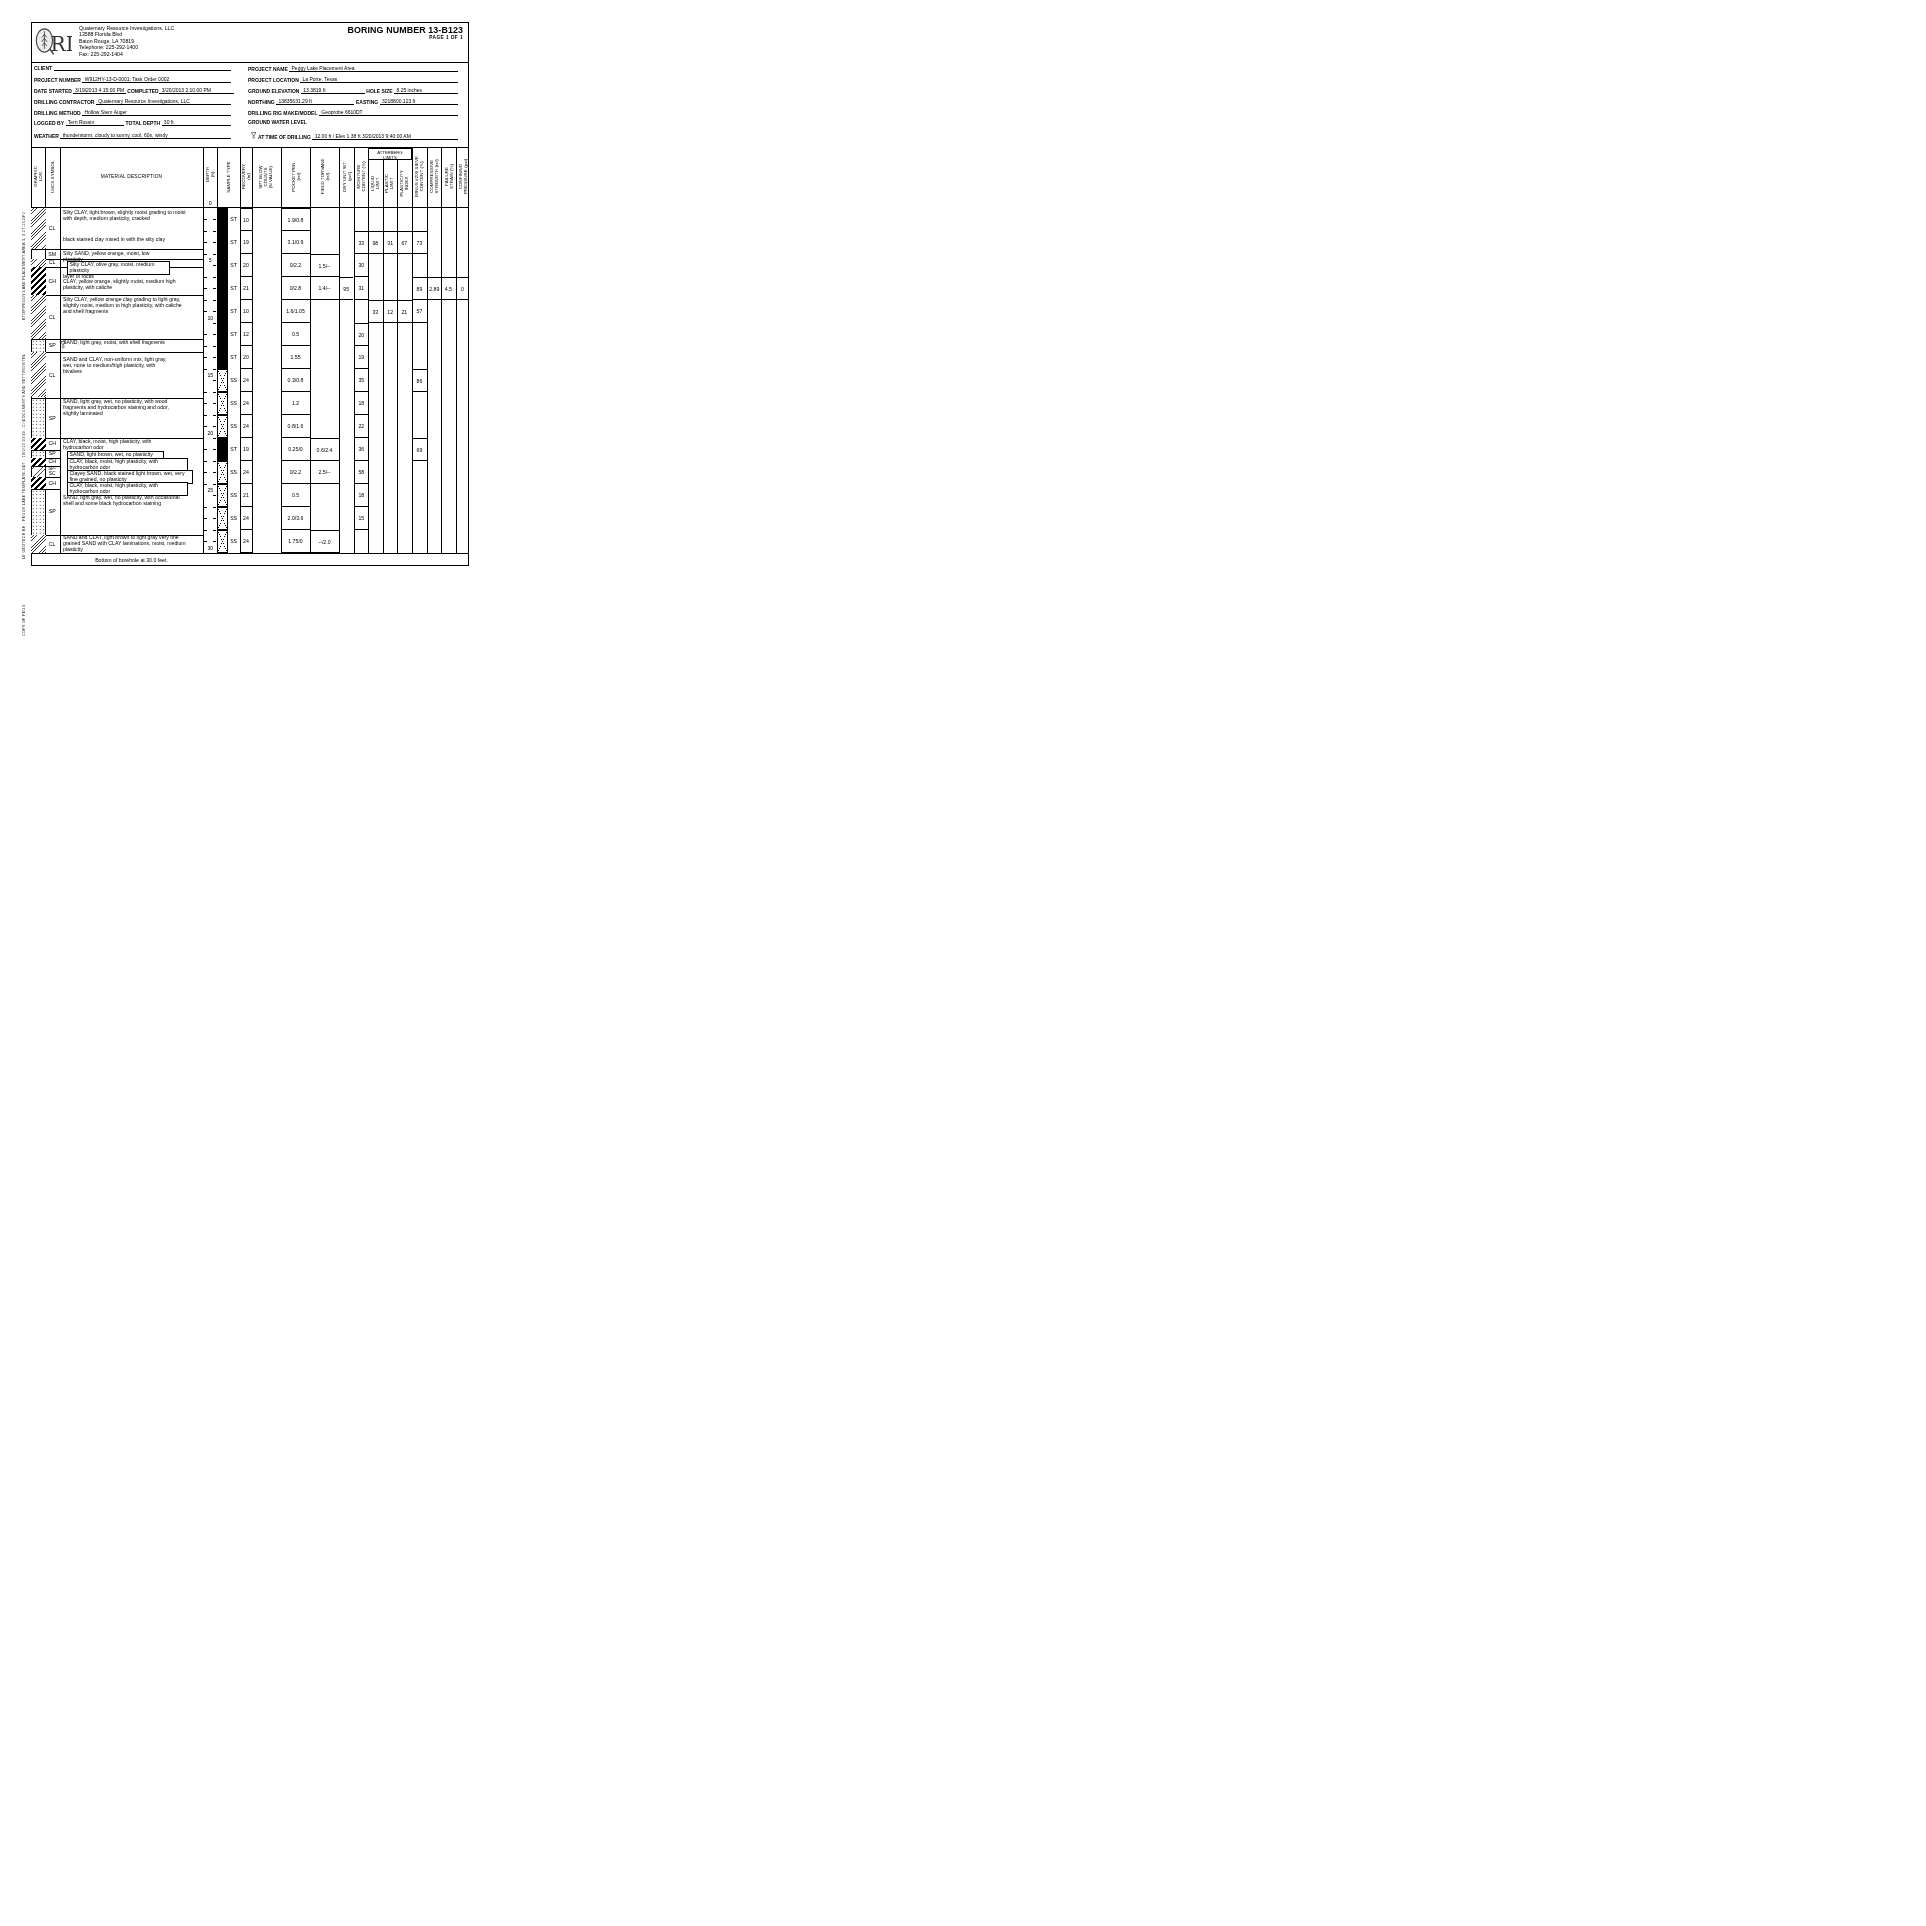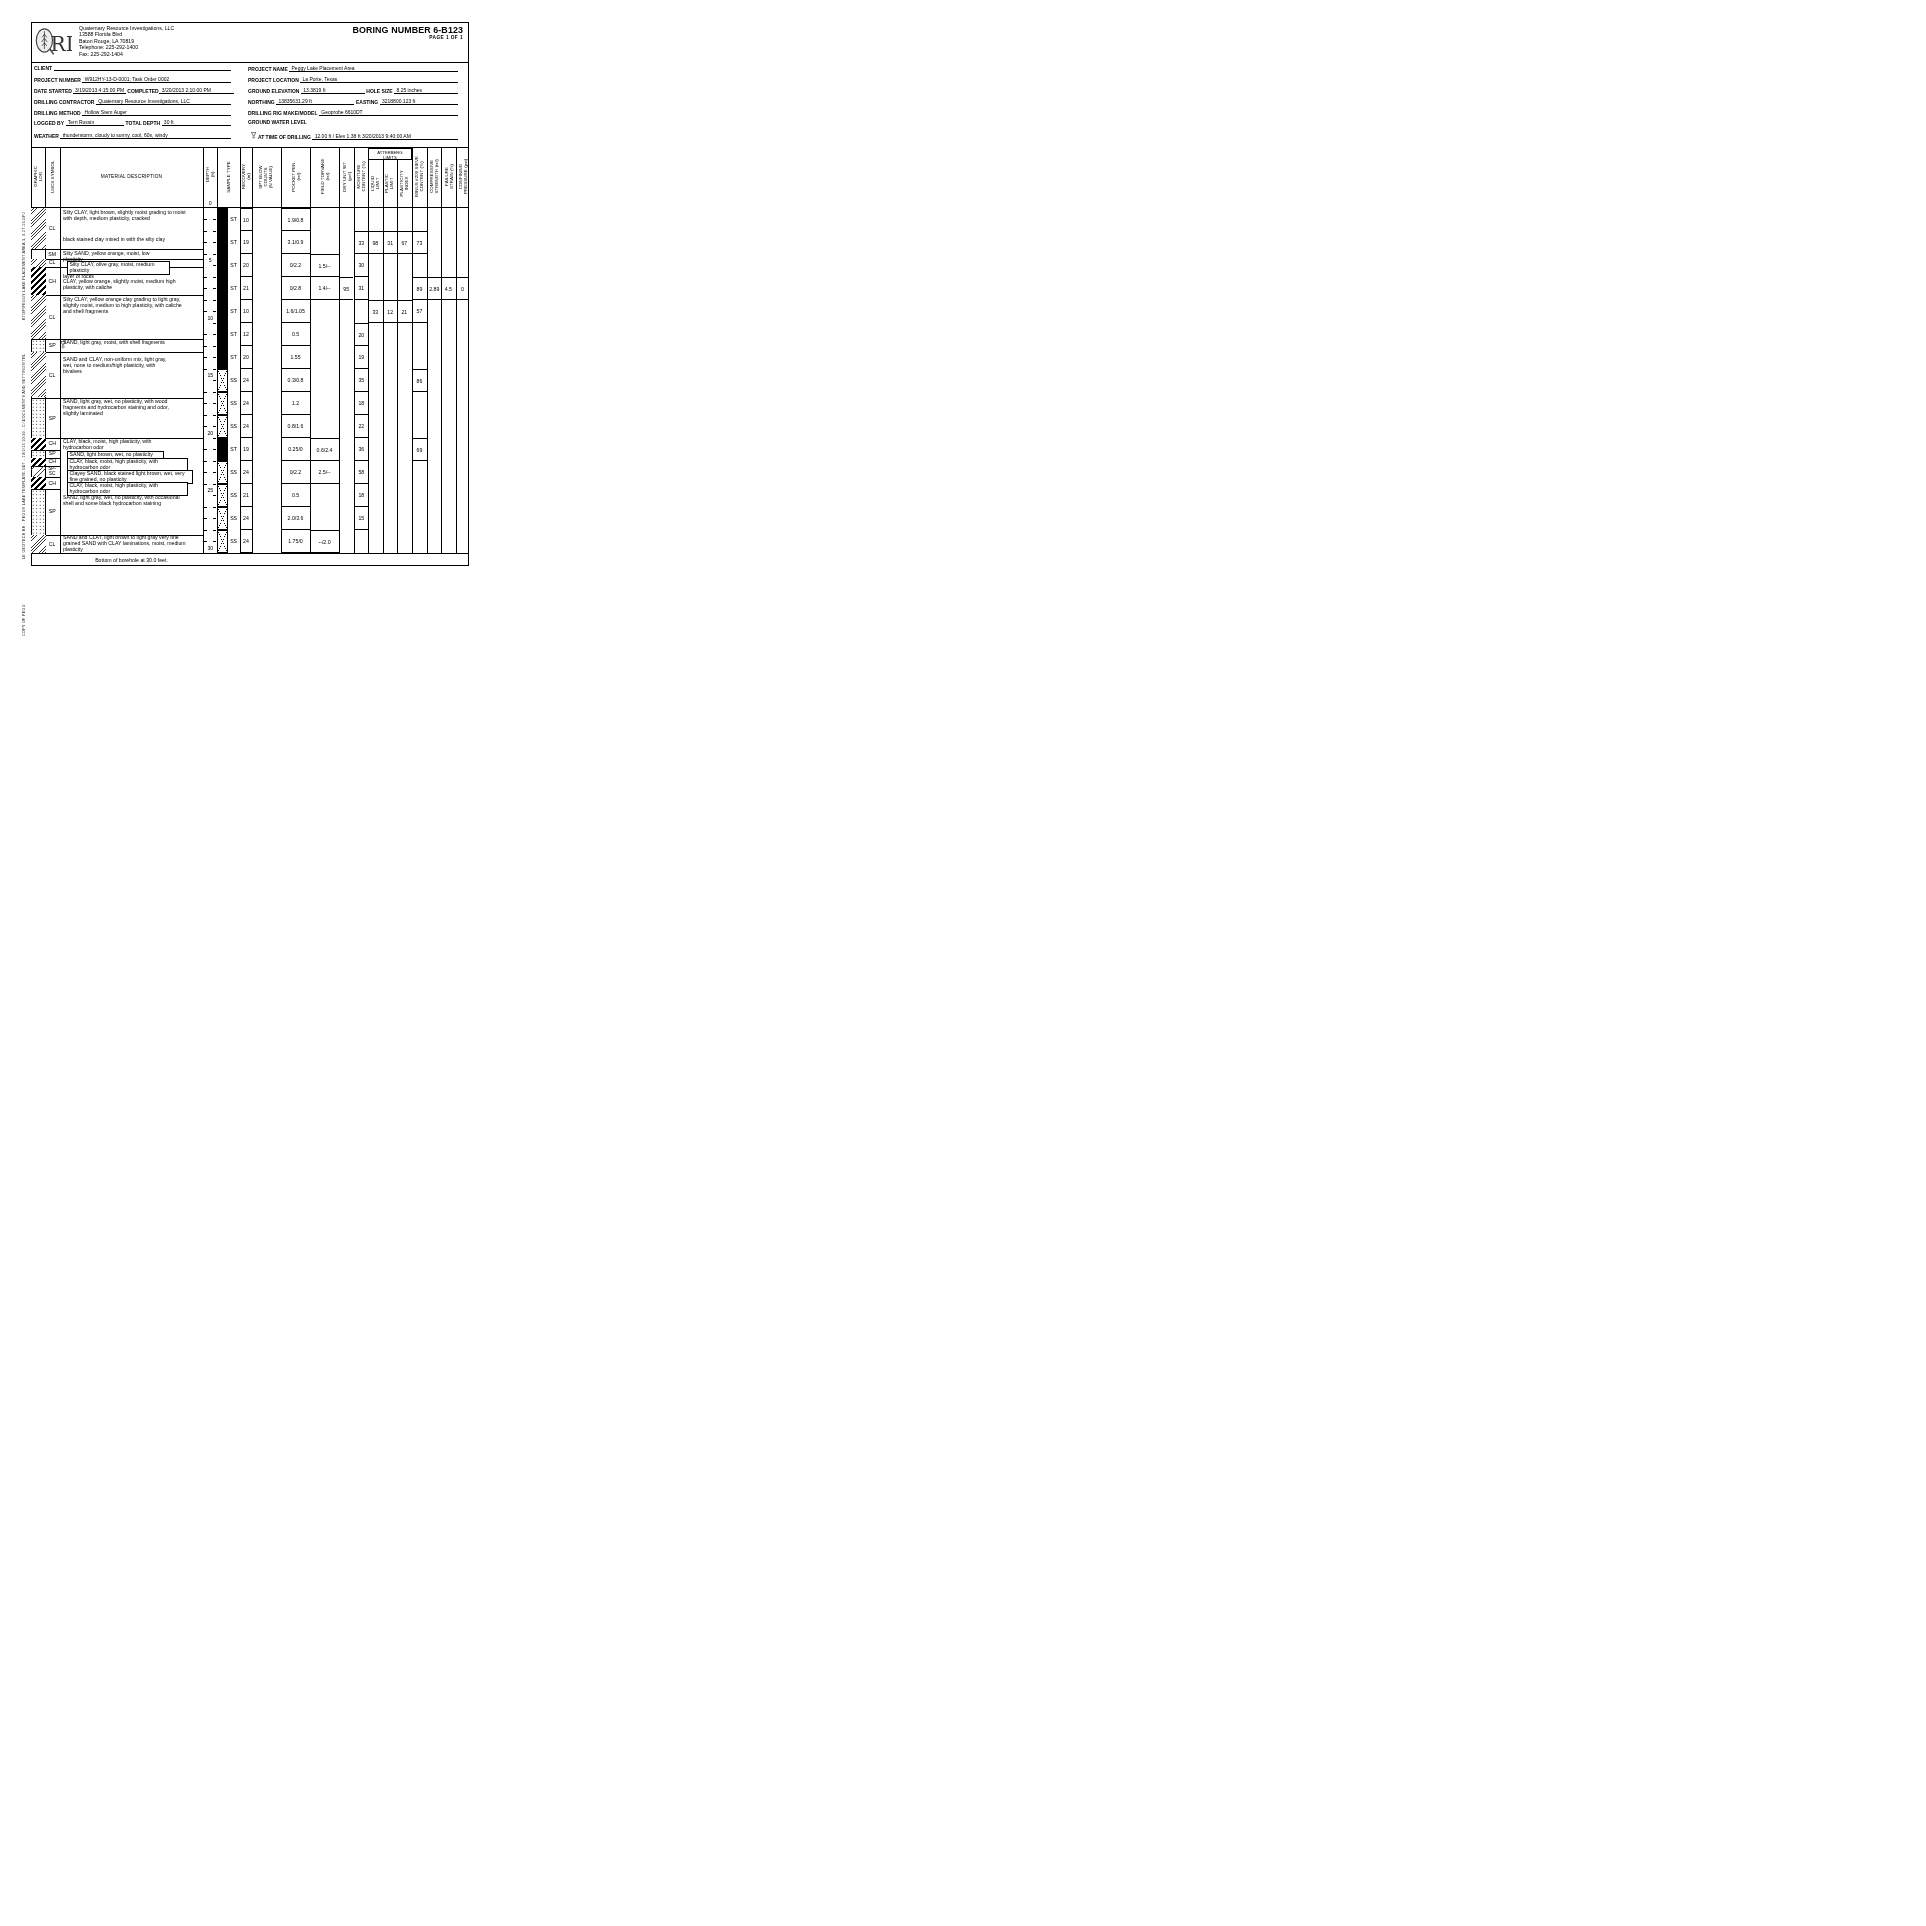--- a/index.html
+++ b/index.html
@@ -71,21 +71,21 @@
   </div>
 
   <div class="company">
     <div>Quaternary Resource Investigations, LLC</div>
     <div>13588 Florida Blvd</div>
     <div>Baton Rouge, LA 70819</div>
     <div>Telephone:  225-292-1400</div>
     <div>Fax:  225-292-1404</div>
   </div>
 
-  <div class="title">BORING NUMBER 6-B123</div>
+  <div class="title">BORING NUMBER 13-B123</div>
   <div class="pageof">PAGE  1  OF  1</div>
 
   <div class="frow" style="left:34px;top:65px;width:197px;">
     <span class="lbl">CLIENT</span>
     <span class="val flex1"></span>
   </div>
   <div class="frow" style="left:248px;top:65px;width:210px;">
     <span class="lbl">PROJECT NAME</span>
     <span class="val flex1">Peggy Lake Placement Area</span>
   </div>

